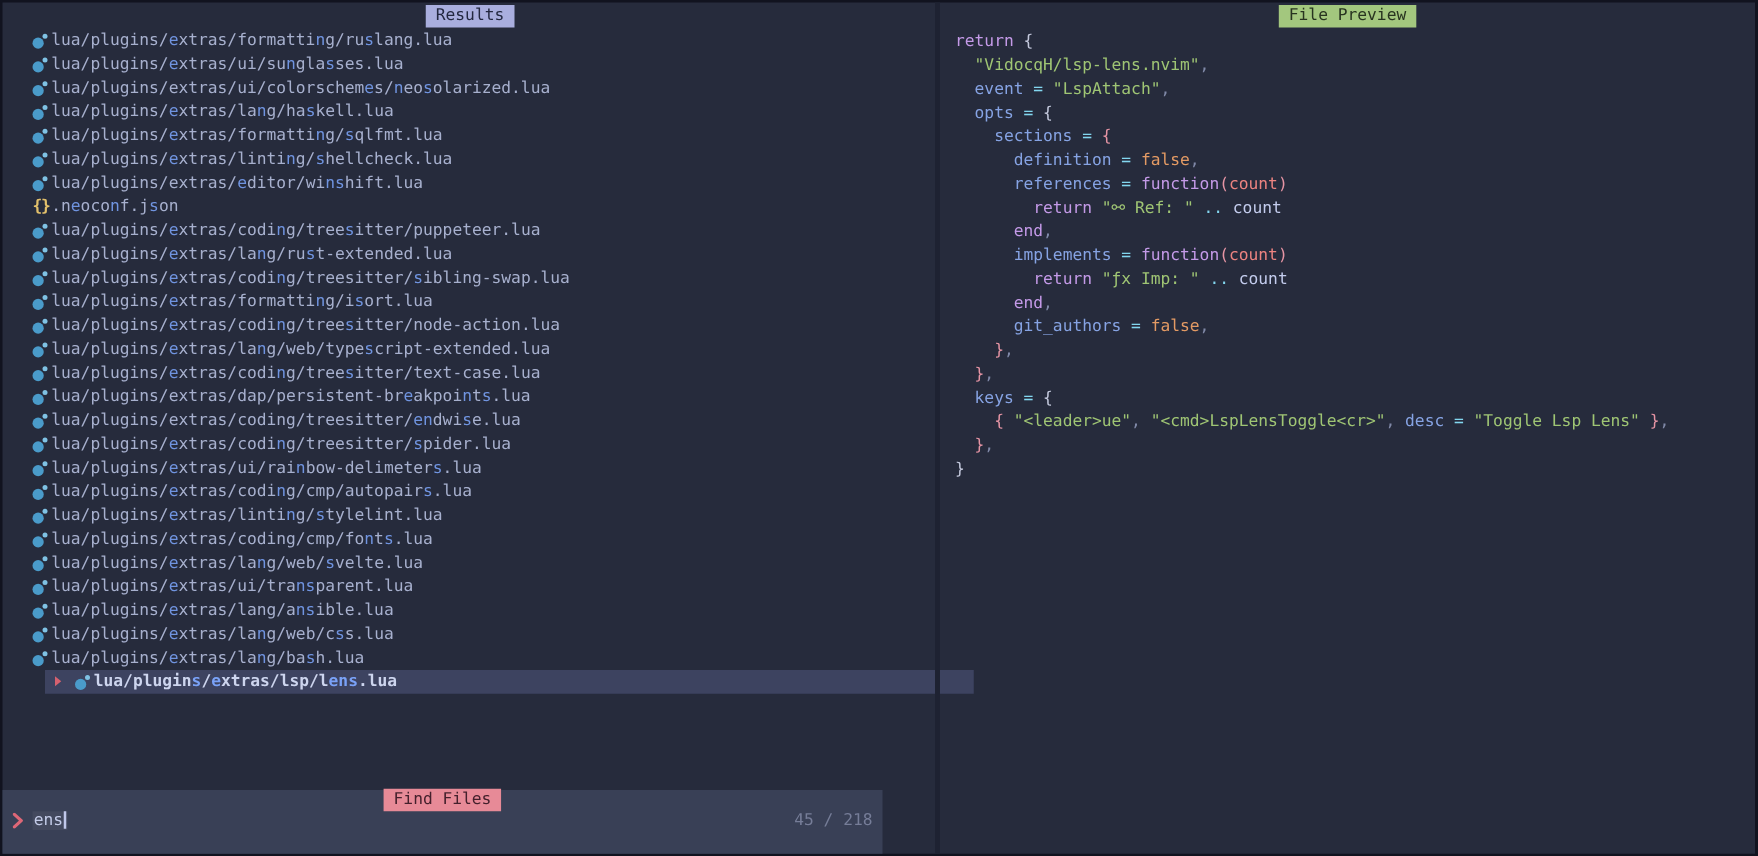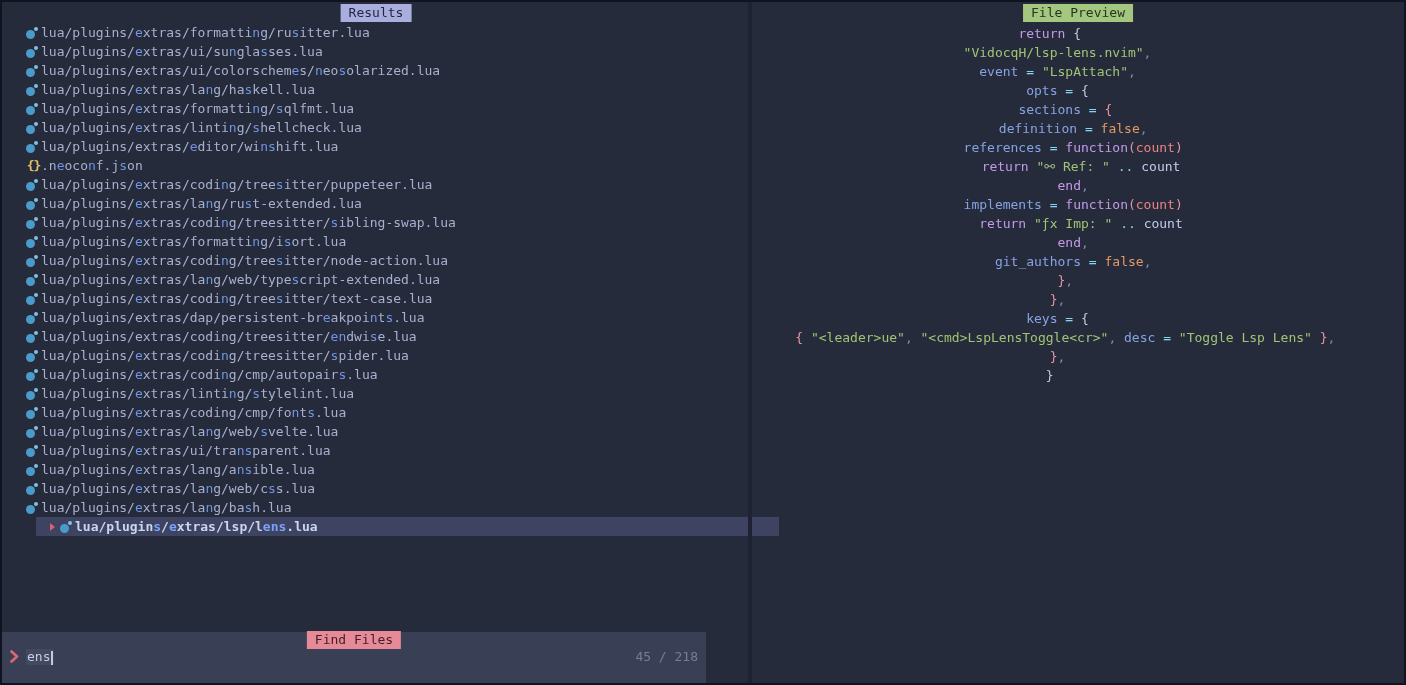--- a/index.html
+++ b/index.html
@@ -1,17 +1,17 @@
 <!DOCTYPE html>
 <html><head>
 <meta charset="utf-8">
 <style>
   html,body{margin:0;padding:0;background:#0d0f18;}
   *{box-sizing:border-box;}
-  .screen{position:relative;width:1406px;height:685px;background:#11131f;font-family:"DejaVu Sans Mono","Liberation Mono",monospace;font-size:13px;overflow:hidden;text-align:center;}
+  .screen{position:relative;width:1406px;height:685px;background:#11131f;font-family:"DejaVu Sans Mono","Liberation Mono",monospace;font-size:13px;overflow:hidden;}
   .inner{position:absolute;left:2px;top:2px;right:2px;bottom:2px;background:#262b3c;}
 
   
   .panel-results{position:absolute;left:0;top:0;width:748px;height:628px;}
   .panel-divider{position:absolute;left:746px;top:0;width:4px;height:681px;background:#1e2232;}
   .panel-preview{position:absolute;left:750px;top:0;right:0;height:507px;}
   .prompt-box{position:absolute;left:0;top:630px;width:704px;height:51px;background:#394056;}
 
   
   .badge{position:absolute;top:2px;left:50%;transform:translateX(-50%);padding:1px 8px 2px 8px;font-size:13px;line-height:15px;color:#232840;white-space:nowrap;}
@@ -56,38 +56,39 @@
 <body>
 
 <div class="screen">
   <div class="inner">
 
     <div class="panel-results">
       <div class="badge badge-results">
         <span>Results</span>
       </div>
       <div class="list">
-          <div class="row"><span class="arrow-cell"></span><span class="icon-lua"><span class="lua-dot"></span></span><span class="row-text"><span>lua/plugins/</span><span class="match">e</span><span>xtras/formatti</span><span class="match">n</span><span>g/ru</span><span class="match">s</span><span>itter.lua</span></span></div>
+          <div class="row"><span class="arrow-cell"></span><span class="icon-lua"><span class="lua-dot"></span></span><span class="row-text"><span>lua/plugins/</span><span class="match">e</span><span>xtras/formatti</span><span class="match">n</span><span>g/ru</span><span class="match">s</span><span>lang.lua</span></span></div>
           <div class="row"><span class="arrow-cell"></span><span class="icon-lua"><span class="lua-dot"></span></span><span class="row-text"><span>lua/plugins/</span><span class="match">e</span><span>xtras/ui/su</span><span class="match">n</span><span>gla</span><span class="match">s</span><span>ses.lua</span></span></div>
           <div class="row"><span class="arrow-cell"></span><span class="icon-lua"><span class="lua-dot"></span></span><span class="row-text"><span>lua/plugins/extras/ui/colorschem</span><span class="match">e</span><span>s/</span><span class="match">n</span><span>eo</span><span class="match">s</span><span>olarized.lua</span></span></div>
           <div class="row"><span class="arrow-cell"></span><span class="icon-lua"><span class="lua-dot"></span></span><span class="row-text"><span>lua/plugins/</span><span class="match">e</span><span>xtras/la</span><span class="match">n</span><span>g/ha</span><span class="match">s</span><span>kell.lua</span></span></div>
           <div class="row"><span class="arrow-cell"></span><span class="icon-lua"><span class="lua-dot"></span></span><span class="row-text"><span>lua/plugins/</span><span class="match">e</span><span>xtras/formatti</span><span class="match">n</span><span>g/</span><span class="match">s</span><span>qlfmt.lua</span></span></div>
           <div class="row"><span class="arrow-cell"></span><span class="icon-lua"><span class="lua-dot"></span></span><span class="row-text"><span>lua/plugins/</span><span class="match">e</span><span>xtras/linti</span><span class="match">n</span><span>g/</span><span class="match">s</span><span>hellcheck.lua</span></span></div>
           <div class="row"><span class="arrow-cell"></span><span class="icon-lua"><span class="lua-dot"></span></span><span class="row-text"><span>lua/plugins/extras/</span><span class="match">e</span><span>ditor/wi</span><span class="match">ns</span><span>hift.lua</span></span></div>
           <div class="row"><span class="arrow-cell"></span><span class="icon-json">{}</span><span class="row-text"><span>.n</span><span class="match">e</span><span>oco</span><span class="match">n</span><span>f.j</span><span class="match">s</span><span>on</span></span></div>
           <div class="row"><span class="arrow-cell"></span><span class="icon-lua"><span class="lua-dot"></span></span><span class="row-text"><span>lua/plugins/</span><span class="match">e</span><span>xtras/codi</span><span class="match">n</span><span>g/tree</span><span class="match">s</span><span>itter/puppeteer.lua</span></span></div>
           <div class="row"><span class="arrow-cell"></span><span class="icon-lua"><span class="lua-dot"></span></span><span class="row-text"><span>lua/plugins/</span><span class="match">e</span><span>xtras/la</span><span class="match">n</span><span>g/ru</span><span class="match">s</span><span>t-extended.lua</span></span></div>
           <div class="row"><span class="arrow-cell"></span><span class="icon-lua"><span class="lua-dot"></span></span><span class="row-text"><span>lua/plugins/</span><span class="match">e</span><span>xtras/codi</span><span class="match">n</span><span>g/treesitter/</span><span class="match">s</span><span>ibling-swap.lua</span></span></div>
           <div class="row"><span class="arrow-cell"></span><span class="icon-lua"><span class="lua-dot"></span></span><span class="row-text"><span>lua/plugins/</span><span class="match">e</span><span>xtras/formatti</span><span class="match">n</span><span>g/i</span><span class="match">s</span><span>ort.lua</span></span></div>
           <div class="row"><span class="arrow-cell"></span><span class="icon-lua"><span class="lua-dot"></span></span><span class="row-text"><span>lua/plugins/</span><span class="match">e</span><span>xtras/codi</span><span class="match">n</span><span>g/tree</span><span class="match">s</span><span>itter/node-action.lua</span></span></div>
           <div class="row"><span class="arrow-cell"></span><span class="icon-lua"><span class="lua-dot"></span></span><span class="row-text"><span>lua/plugins/</span><span class="match">e</span><span>xtras/la</span><span class="match">n</span><span>g/web/type</span><span class="match">s</span><span>cript-extended.lua</span></span></div>
           <div class="row"><span class="arrow-cell"></span><span class="icon-lua"><span class="lua-dot"></span></span><span class="row-text"><span>lua/plugins/</span><span class="match">e</span><span>xtras/codi</span><span class="match">n</span><span>g/tree</span><span class="match">s</span><span>itter/text-case.lua</span></span></div>
           <div class="row"><span class="arrow-cell"></span><span class="icon-lua"><span class="lua-dot"></span></span><span class="row-text"><span>lua/plugins/extras/dap/persistent-br</span><span class="match">e</span><span>akpoi</span><span class="match">n</span><span>t</span><span class="match">s</span><span>.lua</span></span></div>
           <div class="row"><span class="arrow-cell"></span><span class="icon-lua"><span class="lua-dot"></span></span><span class="row-text"><span>lua/plugins/extras/coding/treesitter/</span><span class="match">en</span><span>dwi</span><span class="match">s</span><span>e.lua</span></span></div>
           <div class="row"><span class="arrow-cell"></span><span class="icon-lua"><span class="lua-dot"></span></span><span class="row-text"><span>lua/plugins/</span><span class="match">e</span><span>xtras/codi</span><span class="match">n</span><span>g/treesitter/</span><span class="match">s</span><span>pider.lua</span></span></div>
+          <div class="row"><span class="arrow-cell"></span><span class="icon-lua"><span class="lua-dot"></span></span><span class="row-text"><span>lua/plugins/</span><span class="match">e</span><span>xtras/ui/rai</span><span class="match">n</span><span>bow-delimeter</span><span class="match">s</span><span>.lua</span></span></div>
           <div class="row"><span class="arrow-cell"></span><span class="icon-lua"><span class="lua-dot"></span></span><span class="row-text"><span>lua/plugins/</span><span class="match">e</span><span>xtras/codi</span><span class="match">n</span><span>g/cmp/autopair</span><span class="match">s</span><span>.lua</span></span></div>
           <div class="row"><span class="arrow-cell"></span><span class="icon-lua"><span class="lua-dot"></span></span><span class="row-text"><span>lua/plugins/</span><span class="match">e</span><span>xtras/linti</span><span class="match">n</span><span>g/</span><span class="match">s</span><span>tylelint.lua</span></span></div>
           <div class="row"><span class="arrow-cell"></span><span class="icon-lua"><span class="lua-dot"></span></span><span class="row-text"><span>lua/plugins/</span><span class="match">e</span><span>xtras/coding/cmp/fo</span><span class="match">n</span><span>t</span><span class="match">s</span><span>.lua</span></span></div>
           <div class="row"><span class="arrow-cell"></span><span class="icon-lua"><span class="lua-dot"></span></span><span class="row-text"><span>lua/plugins/</span><span class="match">e</span><span>xtras/la</span><span class="match">n</span><span>g/web/</span><span class="match">s</span><span>velte.lua</span></span></div>
           <div class="row"><span class="arrow-cell"></span><span class="icon-lua"><span class="lua-dot"></span></span><span class="row-text"><span>lua/plugins/</span><span class="match">e</span><span>xtras/ui/tra</span><span class="match">ns</span><span>parent.lua</span></span></div>
           <div class="row"><span class="arrow-cell"></span><span class="icon-lua"><span class="lua-dot"></span></span><span class="row-text"><span>lua/plugins/</span><span class="match">e</span><span>xtras/lang/a</span><span class="match">ns</span><span>ible.lua</span></span></div>
           <div class="row"><span class="arrow-cell"></span><span class="icon-lua"><span class="lua-dot"></span></span><span class="row-text"><span>lua/plugins/</span><span class="match">e</span><span>xtras/la</span><span class="match">n</span><span>g/web/c</span><span class="match">s</span><span>s.lua</span></span></div>
           <div class="row"><span class="arrow-cell"></span><span class="icon-lua"><span class="lua-dot"></span></span><span class="row-text"><span>lua/plugins/</span><span class="match">e</span><span>xtras/la</span><span class="match">n</span><span>g/ba</span><span class="match">s</span><span>h.lua</span></span></div>
           <div class="row selected"><span class="arrow-cell"><span class="sel-arrow"></span></span><span class="icon-lua"><span class="lua-dot"></span></span><span class="row-text"><span>lua/plugin</span><span class="match">s</span><span>/</span><span class="match">e</span><span>xtras/lsp/l</span><span class="match">ens</span><span>.lua</span></span></div>
         </div>

